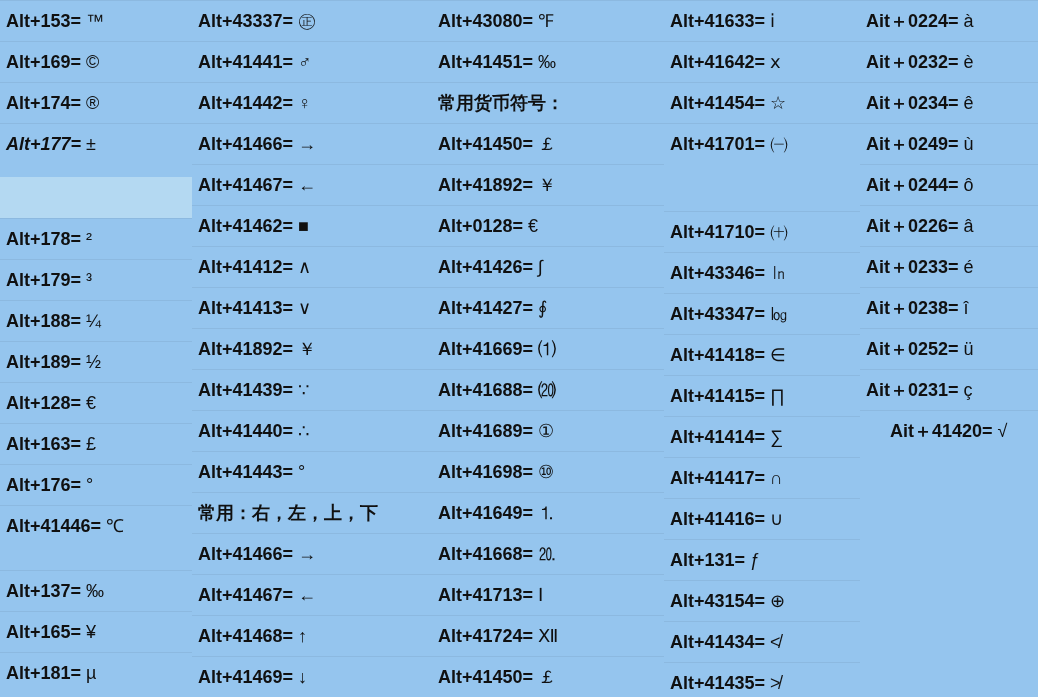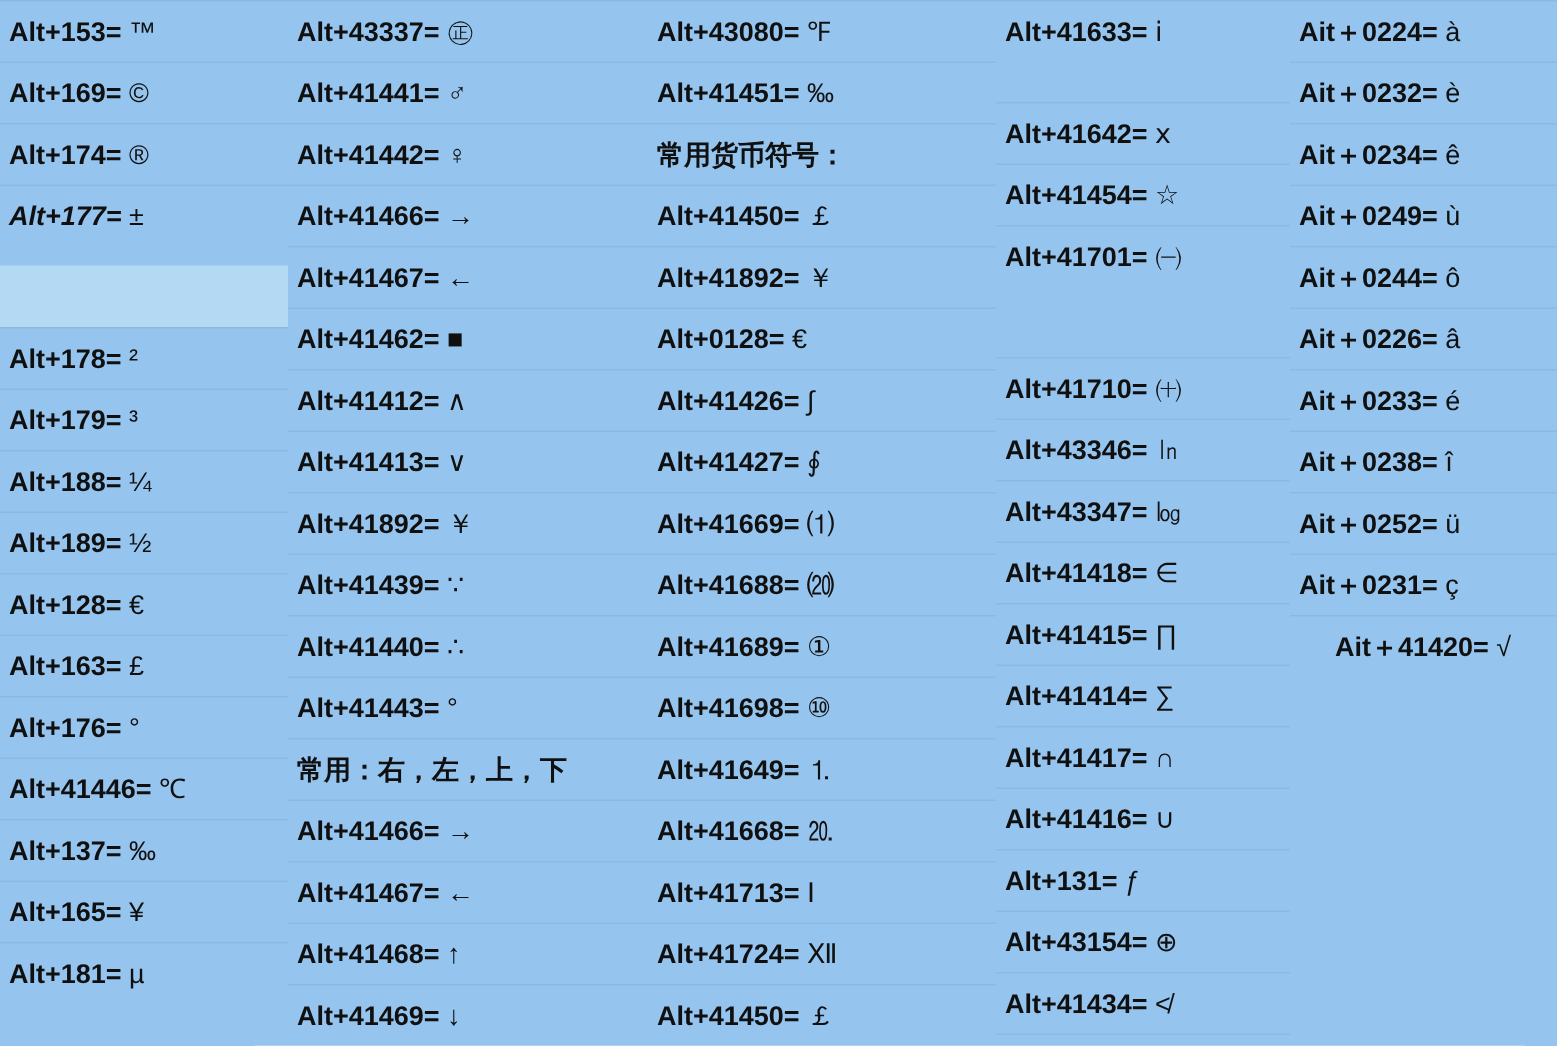--- a/index.html
+++ b/index.html
@@ -53,21 +53,21 @@
       <div class="cell" style="height: 54px; line-height: 41px; font-style: italic;"><span>Alt+177</span><span>= </span><span class="sym">±</span></div>
       <div class="cell blank-highlight" style="height: 41px; line-height: 41px; border-top: none;"></div>
       <div class="cell" style="height: 41px; line-height: 41px;"><span>Alt+178</span><span>= </span><span class="sym">²</span></div>
       <div class="cell" style="height: 41px; line-height: 41px;"><span>Alt+179</span><span>= </span><span class="sym">³</span></div>
       <div class="cell" style="height: 41px; line-height: 41px;"><span>Alt+188</span><span>= </span><span class="sym">¼</span></div>
       <div class="cell" style="height: 41px; line-height: 41px;"><span>Alt+189</span><span>= </span><span class="sym">½</span></div>
       <div class="cell" style="height: 41px; line-height: 41px;"><span>Alt+128</span><span>= </span><span class="sym">€</span></div>
       <div class="cell" style="height: 41px; line-height: 41px;"><span>Alt+163</span><span>= </span><span class="sym">£</span></div>
       <div class="cell" style="height: 41px; line-height: 41px;"><span>Alt+176</span><span>= </span><span class="sym">°</span></div>
       <div class="cell" style="height: 41px; line-height: 41px;"><span>Alt+41446</span><span>= </span><span class="sym">℃</span></div>
-      <div class="cell" style="height: 41px; line-height: 41px;"><span>Alt+137</span><span>= </span><span class="sym">‰</span></div>
+      <div class="cell" style="height: 41px; line-height: 41px; margin-top: 24px;"><span>Alt+137</span><span>= </span><span class="sym">‰</span></div>
       <div class="cell" style="height: 41px; line-height: 41px;"><span>Alt+165</span><span>= </span><span class="sym">¥</span></div>
       <div class="cell" style="height: 41px; line-height: 41px;"><span>Alt+181</span><span>= </span><span class="sym">µ</span></div>
       <div class="cell" style="height: 41px; line-height: 41px; margin-top: 43px;"><span>Alt+223</span><span>= </span><span class="sym">ß</span></div>
     </div>
   <div class="col col2" id="col-1">
       <div class="cell" style="height: 41px; line-height: 41px;"><span>Alt+43337</span><span>= </span><span class="sym">㊣</span></div>
       <div class="cell" style="height: 41px; line-height: 41px;"><span>Alt+41441</span><span>= </span><span class="sym">♂</span></div>
       <div class="cell" style="height: 41px; line-height: 41px;"><span>Alt+41442</span><span>= </span><span class="sym">♀</span></div>
       <div class="cell" style="height: 41px; line-height: 41px;"><span>Alt+41466</span><span>= </span><span class="sym">→</span></div>
       <div class="cell" style="height: 41px; line-height: 41px;"><span>Alt+41467</span><span>= </span><span class="sym">←</span></div>
@@ -98,21 +98,21 @@
       <div class="cell" style="height: 41px; line-height: 41px;"><span>Alt+41689</span><span>= </span><span class="sym">①</span></div>
       <div class="cell" style="height: 41px; line-height: 41px;"><span>Alt+41698</span><span>= </span><span class="sym">⑩</span></div>
       <div class="cell" style="height: 41px; line-height: 41px;"><span>Alt+41649</span><span>= </span><span class="sym">⒈</span></div>
       <div class="cell" style="height: 41px; line-height: 41px;"><span>Alt+41668</span><span>= </span><span class="sym">⒛</span></div>
       <div class="cell" style="height: 41px; line-height: 41px;"><span>Alt+41713</span><span>= </span><span class="sym">Ⅰ</span></div>
       <div class="cell" style="height: 41px; line-height: 41px;"><span>Alt+41724</span><span>= </span><span class="sym">Ⅻ</span></div>
       <div class="cell" style="height: 41px; line-height: 41px;"><span>Alt+41450</span><span>= </span><span class="sym">￡</span></div>
     </div>
   <div class="col col4" id="col-3">
       <div class="cell" style="height: 41px; line-height: 41px;"><span>Alt+41633</span><span>= </span><span class="sym">ⅰ</span></div>
-      <div class="cell" style="height: 41px; line-height: 41px; margin-top: 27px;"><span>Alt+41642</span><span>= </span><span class="sym">ⅹ</span></div>
+      <div class="cell" style="height: 41px; line-height: 41px;"><span>Alt+41642</span><span>= </span><span class="sym">ⅹ</span></div>
       <div class="cell" style="height: 41px; line-height: 41px;"><span>Alt+41454</span><span>= </span><span class="sym">☆</span></div>
       <div class="cell" style="height: 41px; line-height: 41px;"><span>Alt+41701</span><span>= </span><span class="sym">㈠</span></div>
       <div class="cell" style="height: 41px; line-height: 41px; margin-top: 47px;"><span>Alt+41710</span><span>= </span><span class="sym">㈩</span></div>
       <div class="cell" style="height: 41px; line-height: 41px;"><span>Alt+43346</span><span>= </span><span class="sym">㏑</span></div>
       <div class="cell" style="height: 41px; line-height: 41px;"><span>Alt+43347</span><span>= </span><span class="sym">㏒</span></div>
       <div class="cell" style="height: 41px; line-height: 41px;"><span>Alt+41418</span><span>= </span><span class="sym">∈</span></div>
       <div class="cell" style="height: 41px; line-height: 41px;"><span>Alt+41415</span><span>= </span><span class="sym">∏</span></div>
       <div class="cell" style="height: 41px; line-height: 41px;"><span>Alt+41414</span><span>= </span><span class="sym">∑</span></div>
       <div class="cell" style="height: 41px; line-height: 41px;"><span>Alt+41417</span><span>= </span><span class="sym">∩</span></div>
       <div class="cell" style="height: 41px; line-height: 41px;"><span>Alt+41416</span><span>= </span><span class="sym">∪</span></div>

